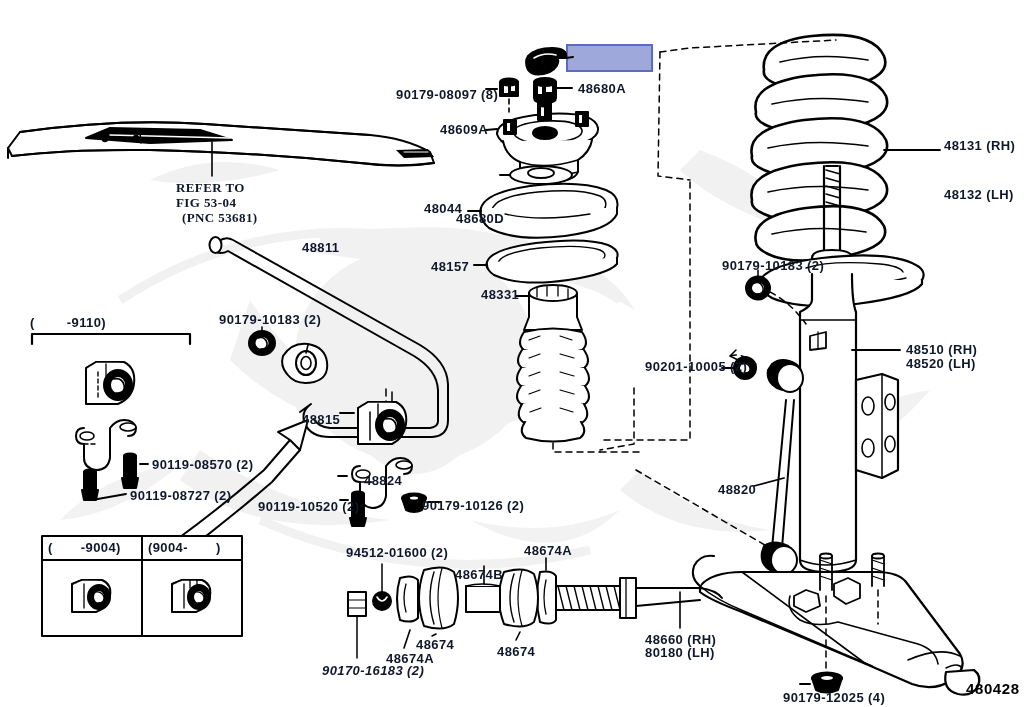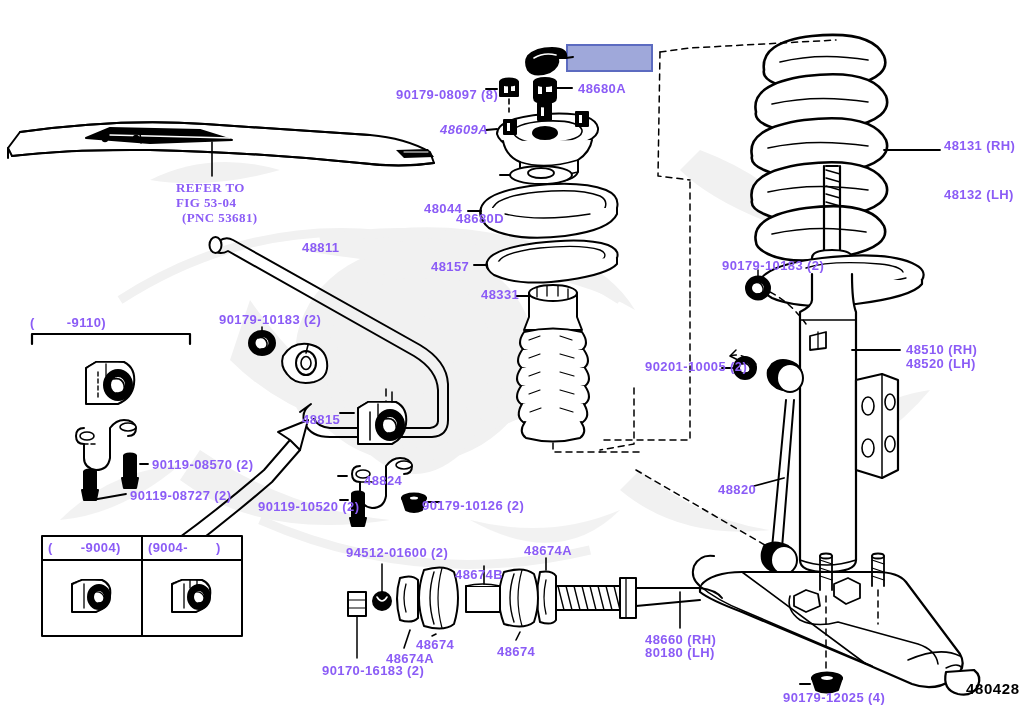--- a/index.html
+++ b/index.html
@@ -27,21 +27,21 @@
   #watermark-layer { z-index: 1; }
   #art-layer      { z-index: 3; }
   #highlight-layer{ z-index: 2; }
   #label-layer    { z-index: 4; }
 
   .lbl {
     position: absolute;
     font-family: "Liberation Sans", sans-serif;
     font-size: 13px;
     font-weight: bold;
-    color: #8b5cf6;
+    color: #0f172a;
     letter-spacing: 0.4px;
     white-space: pre;
     line-height: 14px;
   }
   .lbl.two-line { line-height: 15px; font-family: Liberation Serif, serif; }
   .figno {
     position: absolute;
     font-family: "Liberation Sans", sans-serif;
     font-size: 15px;
     font-weight: bold;
@@ -511,35 +511,35 @@
         <ellipse cx="199" cy="597" rx="11" ry="12" fill="#000" stroke="#000"></ellipse>
         <ellipse cx="199" cy="597" rx="6" ry="7" fill="#fff"></ellipse>
         <path d="M195 592 Q202 591 204 597 Q205 603 198 603" stroke-width="1.4" fill="none"></path>
       </g>
     </g>
   </svg>
 
   <div id="label-layer">
       <div class="lbl" style="left: 396px; top: 88px;">90179-08097 (8)</div>
       <div class="lbl" style="left: 578px; top: 82px;">48680A</div>
-      <div class="lbl" style="left: 440px; top: 123px; font-style: italic;">48609A</div>
+      <div class="lbl" style="left: 440px; top: 123px;">48609A</div>
       <div class="lbl" style="left: 456px; top: 168px; margin-top: 44px;">48680D</div>
       <div class="lbl" style="left: 424px; top: 202px;">48044</div>
       <div class="lbl" style="left: 431px; top: 260px;">48157</div>
       <div class="lbl" style="left: 481px; top: 288px;">48331</div>
       <div class="lbl" style="left: 302px; top: 241px;">48811</div>
       <div class="lbl" style="left: 219px; top: 313px;">90179-10183 (2)</div>
       <div class="lbl" style="left: 302px; top: 413px;">48815</div>
       <div class="lbl" style="left: 328px; top: 474px; margin-left: 36px;">48824</div>
       <div class="lbl" style="left: 258px; top: 500px;">90119-10520 (2)</div>
       <div class="lbl" style="left: 422px; top: 499px;">90179-10126 (2)</div>
       <div class="lbl" style="left: 152px; top: 458px;">90119-08570 (2)</div>
       <div class="lbl" style="left: 130px; top: 489px;">90119-08727 (2)</div>
       <div class="lbl" style="left: 346px; top: 546px;">94512-01600 (2)</div>
-      <div class="lbl" style="left: 322px; top: 664px;">90170-16183 (2)</div>
+      <div class="lbl" style="left: 322px; top: 664px; font-style: italic;">90170-16183 (2)</div>
       <div class="lbl" style="left: 386px; top: 652px;">48674A</div>
       <div class="lbl" style="left: 416px; top: 638px;">48674</div>
       <div class="lbl" style="left: 455px; top: 568px;">48674B</div>
       <div class="lbl" style="left: 497px; top: 645px;">48674</div>
       <div class="lbl" style="left: 524px; top: 544px;">48674A</div>
       <div class="lbl" style="left: 645px; top: 633px;">48660 (RH)</div>
       <div class="lbl" style="left: 645px; top: 646px;">80180 (LH)</div>
       <div class="lbl" style="left: 757px; top: 691px; margin-left: 26px;">90179-12025 (4)</div>
       <div class="lbl" style="left: 944px; top: 139px;">48131 (RH)</div>
       <div class="lbl" style="left: 944px; top: 153px; margin-top: 35px;">48132 (LH)</div>

